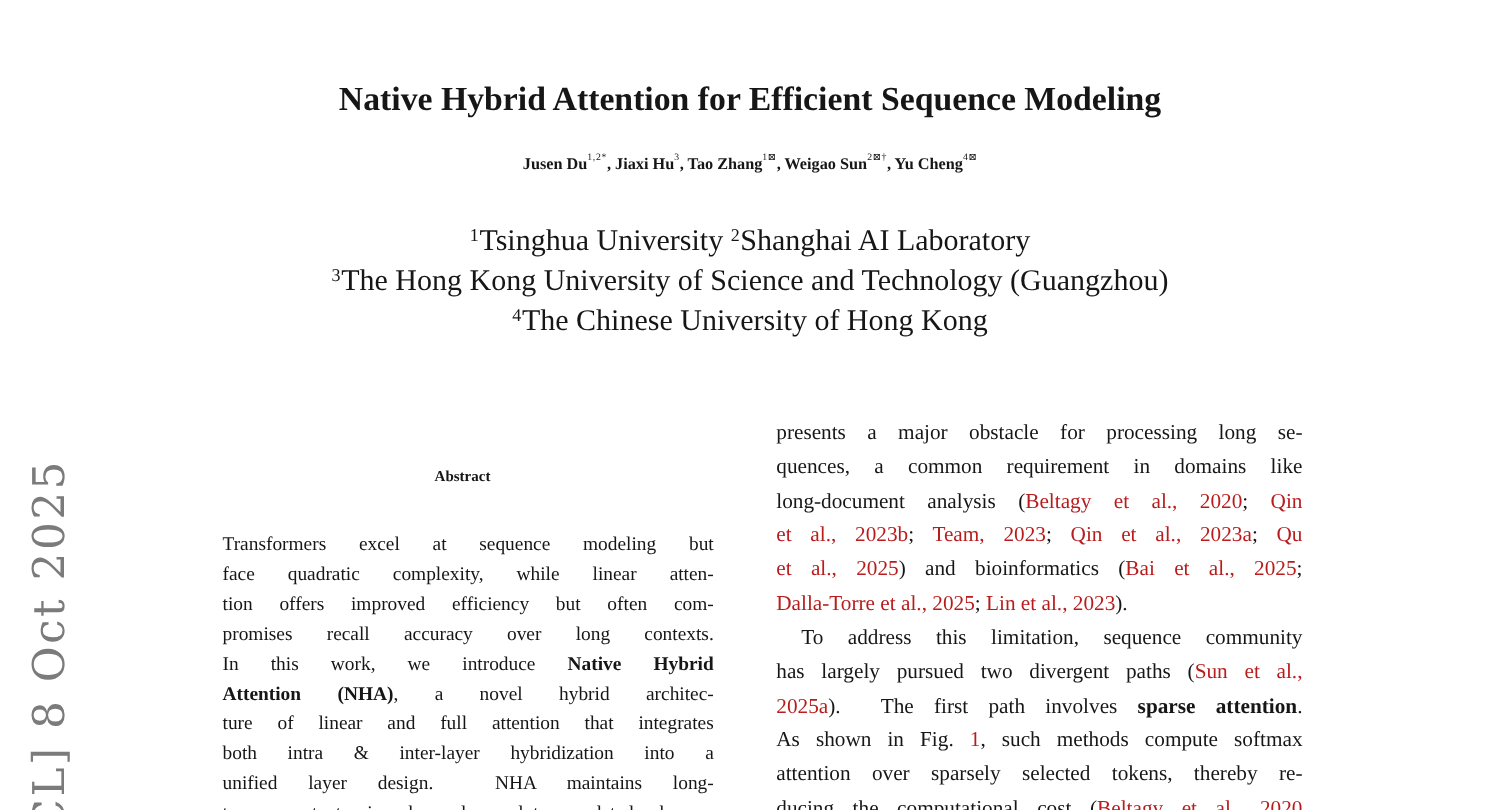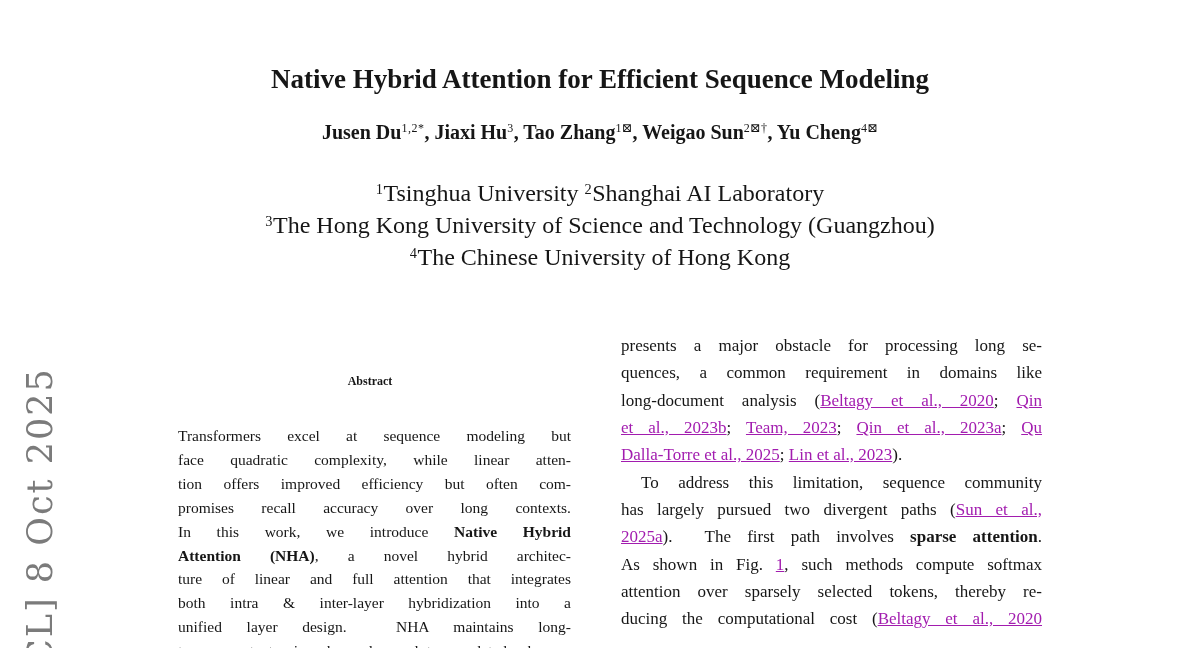--- a/index.html
+++ b/index.html
@@ -14,21 +14,21 @@
     transform:rotate(-90deg); transform-origin:0 0;
     font-family:"DejaVu Serif","Liberation Serif",serif;
     font-size:35px; letter-spacing:2px; color:#7b7b7b; white-space:nowrap;
   }
   .title {
     position:absolute; left:0; right:0; top:64px; margin:0;
     text-align:center; font-size:27px; font-weight:700;
   }
   .authors {
     position:absolute; left:0; right:0; top:121px;
-    text-align:center; font-size:20px;
+    text-align:center; font-size:13px;
   }
   .affils {
     position:absolute; left:0; right:0; top:175px;
     text-align:center; font-size:24px; line-height:28.2px;
   }
   .abs-head {
     position:absolute; left:160px; width:420px; top:374px;
     text-align:center; font-size:12px; font-weight:700;
   }
   .abs-body {
@@ -37,21 +37,21 @@
   }
   .col2 {
     position:absolute; left:621px; width:421px; top:332px;
     font-size:17px; line-height:27.35px;
   }
   .tline { text-align:justify; text-align-last:justify; white-space:normal; }
   .tline.center { text-align:center; text-align-last:center; }
   .tline.nojust { text-align-last:left; }
   .tline.indent { text-indent:20px; }
   .s-b { font-weight:700; }
-  .s-cite { color:#a21caf;text-decoration:underline; }
+  .s-cite { color:#b91c1c; }
   .s-sup { font-size:60%; vertical-align:7px; font-weight:400; letter-spacing:0.5px; }
 </style>
 </head>
 <body>
 
 <div class="page">
   <div class="watermark">CL] 8 Oct 2025</div>
   <h1 class="title">Native Hybrid Attention for Efficient Sequence Modeling</h1>
   <div class="authors tline center"><span class="s-b">Jusen Du</span><span class="s-sup">1,2*</span><span class="s-b">, Jiaxi Hu</span><span class="s-sup">3</span><span class="s-b">, Tao Zhang</span><span class="s-sup">1⊠</span><span class="s-b">, Weigao Sun</span><span class="s-sup">2⊠†</span><span class="s-b">, Yu Cheng</span><span class="s-sup">4⊠</span></div>
   <div class="affils">
@@ -70,20 +70,21 @@
       <div class="tline"><span>ture of linear and full attention that integrates</span></div>
       <div class="tline"><span>both intra &amp; inter-layer hybridization into a</span></div>
       <div class="tline"><span>unified layer design.&nbsp; NHA maintains long-</span></div>
       <div class="tline"><span>term context in key-value slots updated by a</span></div>
     </div>
   <div class="col2">
       <div class="tline"><span>presents a major obstacle for processing long se-</span></div>
       <div class="tline"><span>quences, a common requirement in domains like</span></div>
       <div class="tline"><span>long-document analysis (</span><span class="s-cite">Beltagy et al., 2020</span><span>; </span><span class="s-cite">Qin</span></div>
       <div class="tline"><span class="s-cite">et al., 2023b</span><span>; </span><span class="s-cite">Team, 2023</span><span>; </span><span class="s-cite">Qin et al., 2023a</span><span>; </span><span class="s-cite">Qu</span></div>
+      <div class="tline"><span class="s-cite">et al., 2025</span><span>) and bioinformatics (</span><span class="s-cite">Bai et al., 2025</span><span>;</span></div>
       <div class="tline  nojust"><span class="s-cite">Dalla-Torre et al., 2025</span><span>; </span><span class="s-cite">Lin et al., 2023</span><span>).</span></div>
       <div class="tline  indent"><span>To address this limitation, sequence community</span></div>
       <div class="tline"><span>has largely pursued two divergent paths (</span><span class="s-cite">Sun et al.,</span></div>
       <div class="tline"><span class="s-cite">2025a</span><span>).&nbsp; The first path involves </span><span class="s-b">sparse attention</span><span>.</span></div>
       <div class="tline"><span>As shown in Fig. </span><span class="s-cite">1</span><span>, such methods compute softmax</span></div>
       <div class="tline"><span>attention over sparsely selected tokens, thereby re-</span></div>
       <div class="tline"><span>ducing the computational cost (</span><span class="s-cite">Beltagy et al., 2020</span></div>
     </div>
 </div>
 

